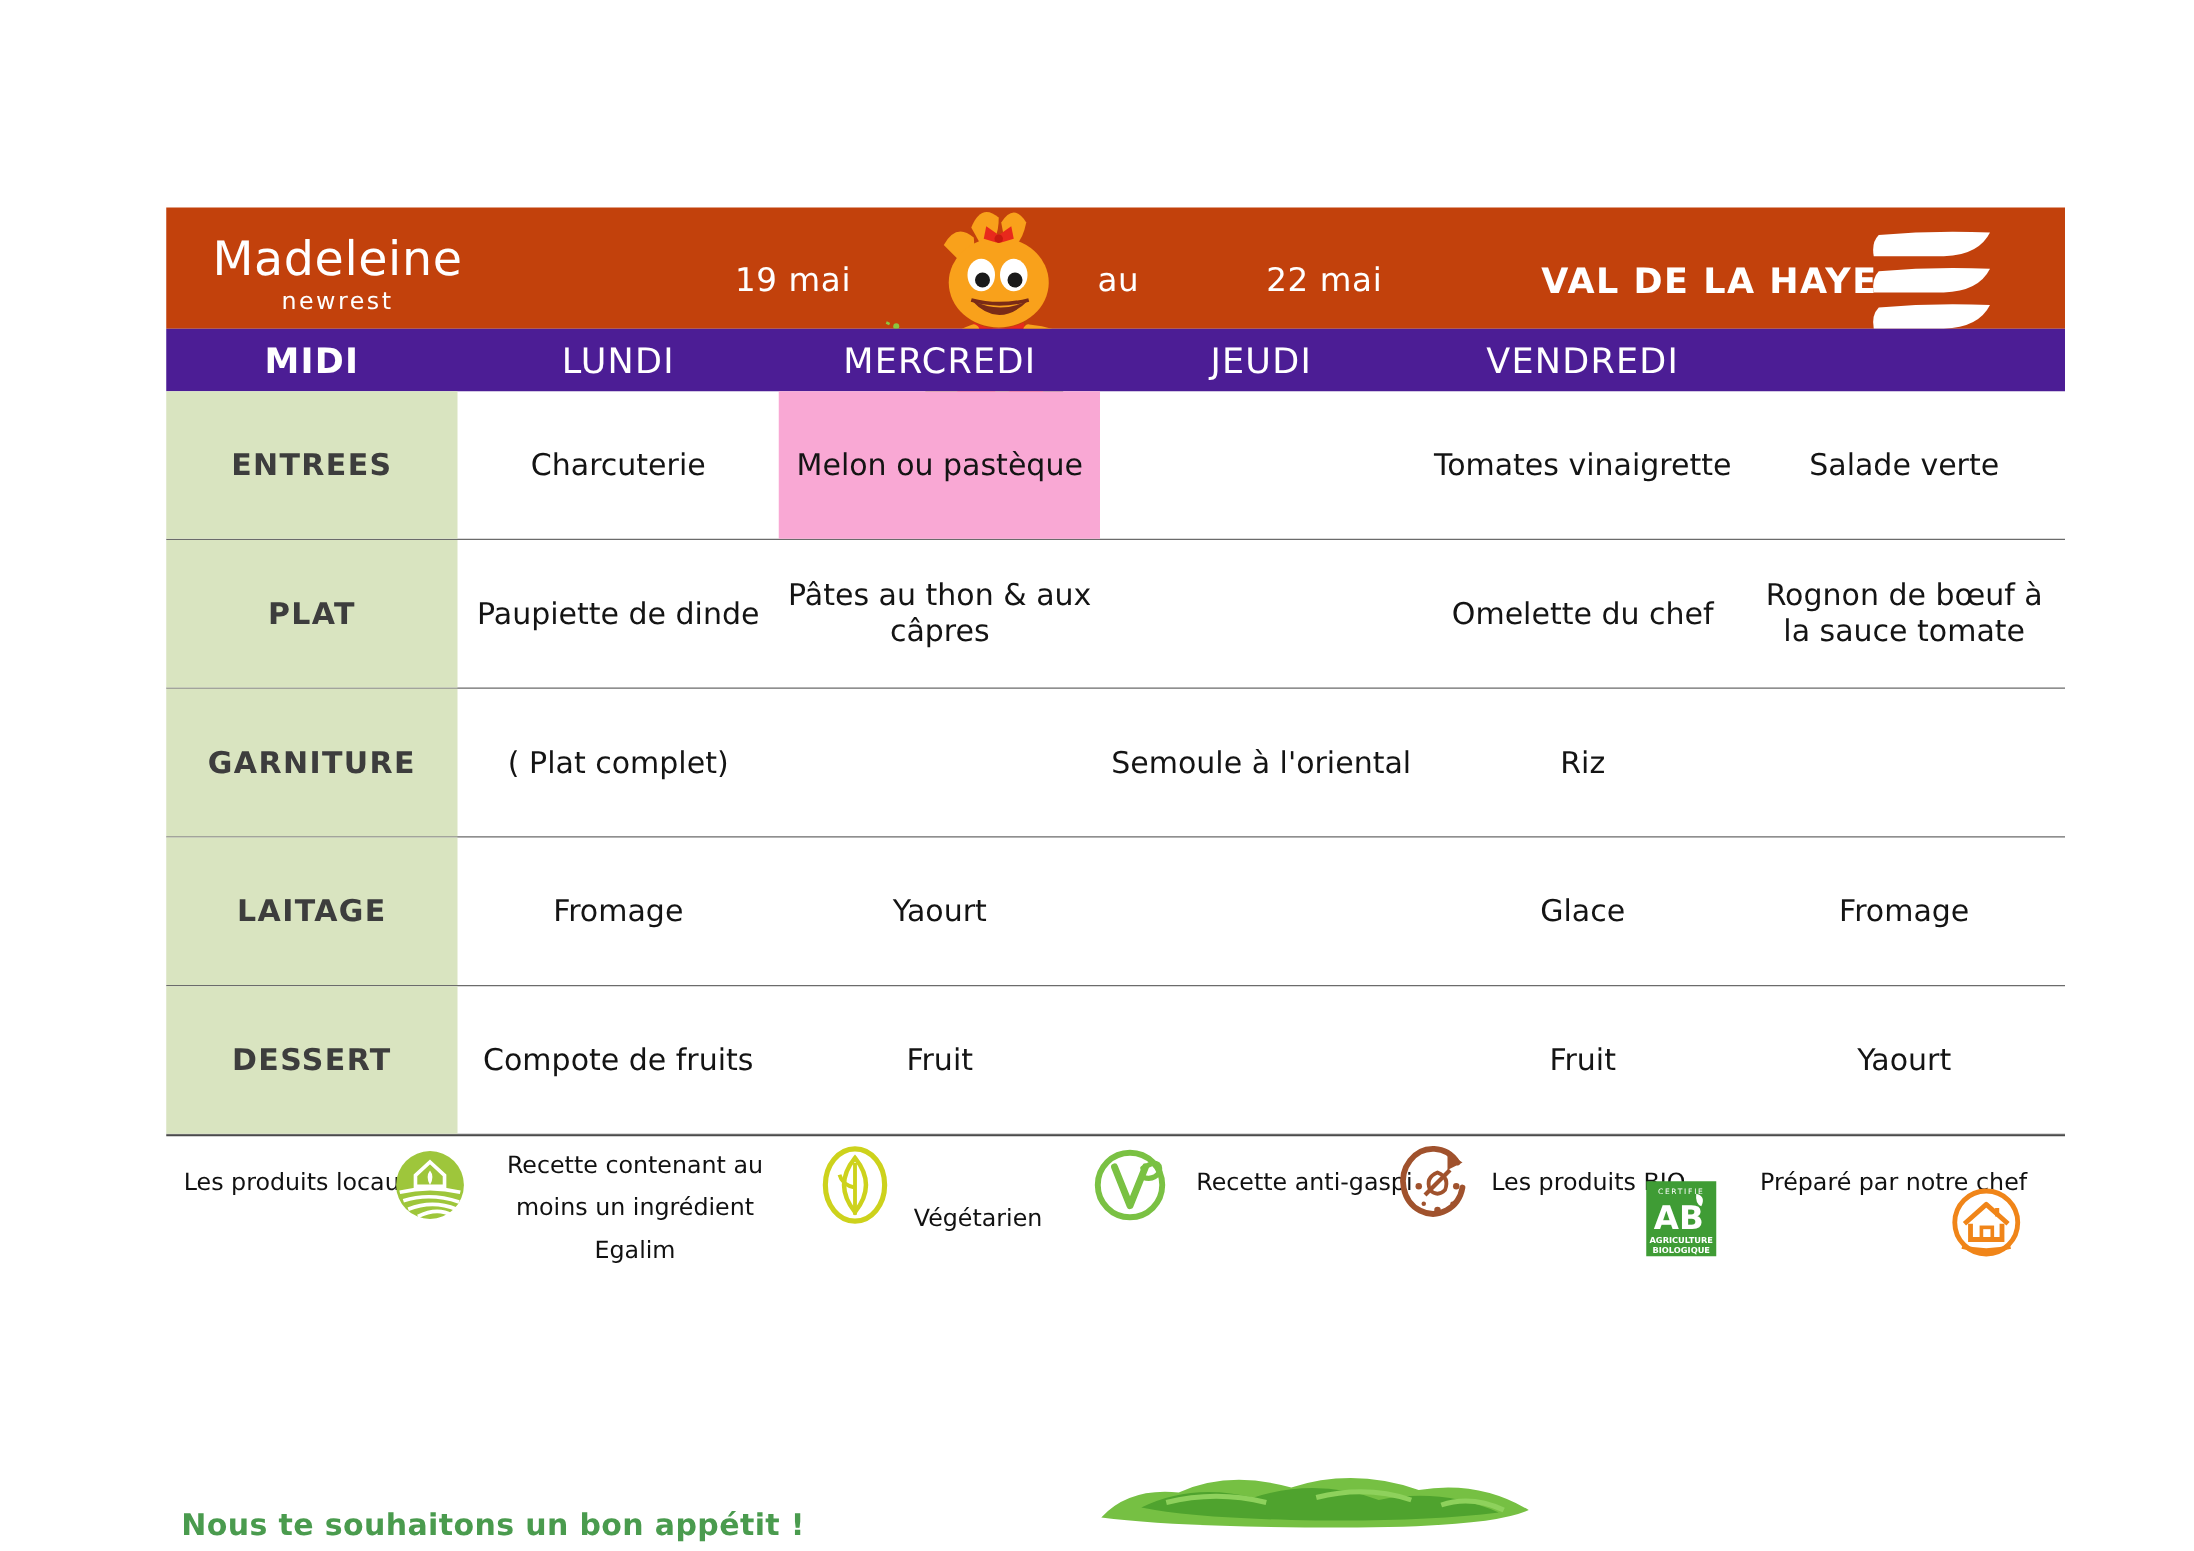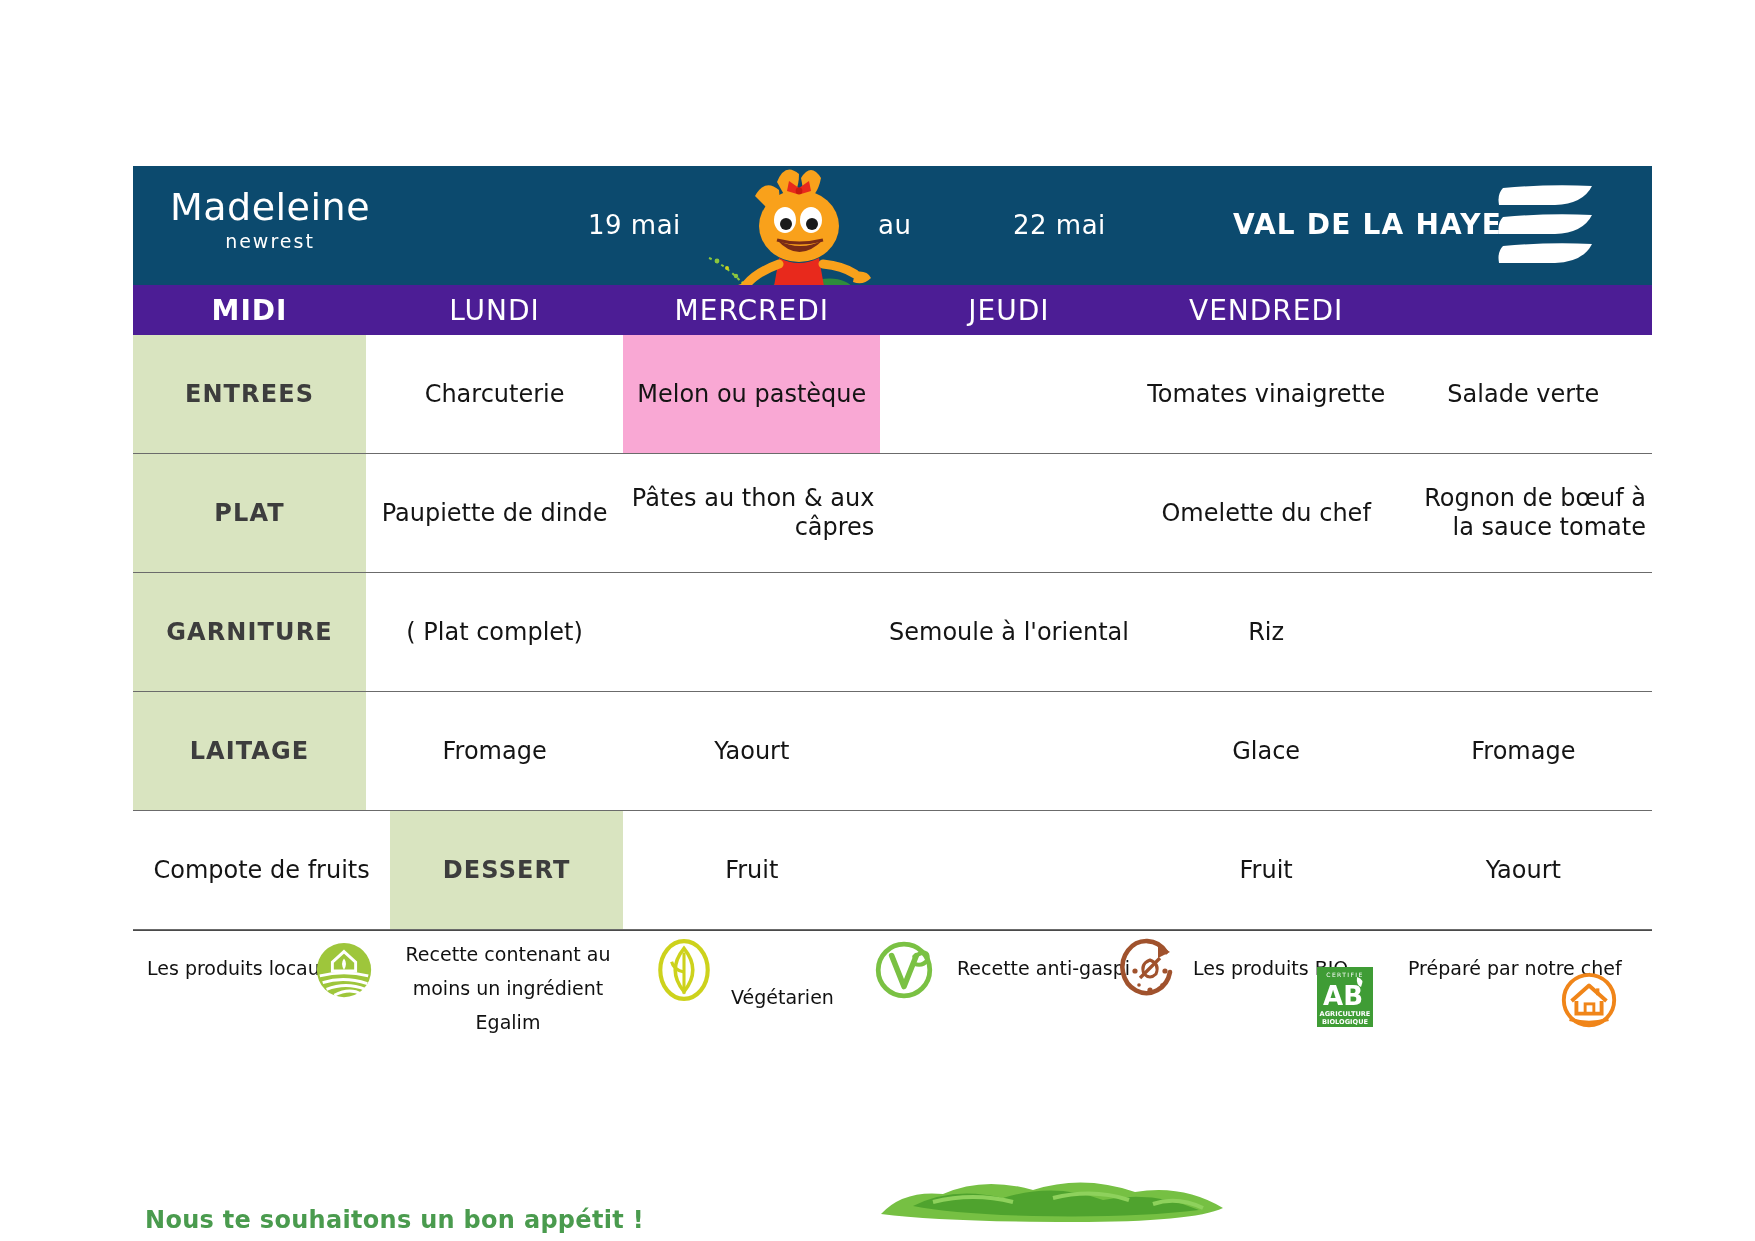--- a/index.html
+++ b/index.html
@@ -1,21 +1,21 @@
 <!DOCTYPE html>
 <html><head>
 <meta charset="utf-8">
 <style>
   html,body{margin:0;padding:0;background:#ffffff;}
   body{width:1755px;height:1241px;position:relative;font-family:"DejaVu Sans","Liberation Sans",sans-serif;overflow:hidden;}
 
   
   #menu-sheet{position:absolute;left:133px;top:166px;width:1519px;}
 
-  .header-band{position:relative;height:119px;background:#0c4a6e;}
+  .header-band{position:relative;height:97px;background:#c2410c;}
   .logo-madeleine{position:absolute;left:22px;top:20px;width:230px;text-align:center;color:#ffffff;}
   .logo-madeleine .brand{font-size:38px;line-height:42px;font-family:"DejaVu Sans","Liberation Sans",sans-serif;font-weight:400;letter-spacing:.5px;}
   .logo-madeleine .sub{font-size:19px;line-height:22px;letter-spacing:2px;margin-top:2px;}
 
   .hdr-date{position:absolute;top:44px;color:#ffffff;font-size:26px;letter-spacing:.5px;}
   #hdr-date-start{left:455px;}
   #hdr-date-sep{left:745px;}
   #hdr-date-end{left:880px;}
   .hdr-site{position:absolute;left:1100px;top:42px;color:#ffffff;font-size:28px;font-weight:bold;letter-spacing:1.2px;}
 
@@ -32,21 +32,21 @@
   
   .grid-row{display:flex;position:relative;border-bottom:1.6px solid #6b6b6b;}
   .grid-row:last-of-type{border-bottom:none;}
   .cell{position:relative;display:flex;align-items:center;justify-content:center;text-align:center;box-sizing:border-box;}
   .cell.rowlabel{background:#d9e4c0;color:#3d3d3d;font-size:24px;font-weight:bold;letter-spacing:1.1px;}
   .cell.dish{color:#141414;font-size:24px;line-height:29px;padding:4px 6px;}
   .cell.dish.hl{background:#f9a8d4;}
 
   
   .c-label{width:233px;}
-  .c-day{width:257.2px;text-align:right;}
+  .c-day{width:257.2px;}
 
   .row-h{height:118px;}
 
   
   .legend{position:relative;height:112px;border-top:1.6px solid #4a4a4a;}
   .legend-item{position:absolute;font-size:19px;color:#111;line-height:25px;white-space:nowrap;}
   .legend-ic{position:absolute;}
 
   .bon-appetit{position:absolute;left:12px;top:1040px;color:#4a9b4e;font-size:24px;font-weight:bold;letter-spacing:.3px;}
 
@@ -162,22 +162,22 @@
   <div class="grid-row row-h">
     <div class="cell rowlabel c-label">LAITAGE</div>
     <div class="cell dish c-day">Fromage</div>
     <div class="cell dish c-day">Yaourt</div>
     <div class="cell dish c-day"></div>
     <div class="cell dish c-day">Glace</div>
     <div class="cell dish c-day">Fromage</div>
   </div>
 
   <div class="grid-row row-h">
+    <div class="cell rowlabel c-label">DESSERT</div>
     <div class="cell dish c-day">Compote de fruits</div>
-    <div class="cell rowlabel c-label">DESSERT</div>
     <div class="cell dish c-day">Fruit</div>
     <div class="cell dish c-day"></div>
     <div class="cell dish c-day">Fruit</div>
     <div class="cell dish c-day">Yaourt</div>
   </div>
 
   <div class="legend">
 
     <div class="legend-item" style="left:14px;top:25px;">Les produits locaux</div>
     <svg class="legend-ic" style="left:180px;top:8px;width:62px;height:62px;" viewBox="0 0 64 64">

